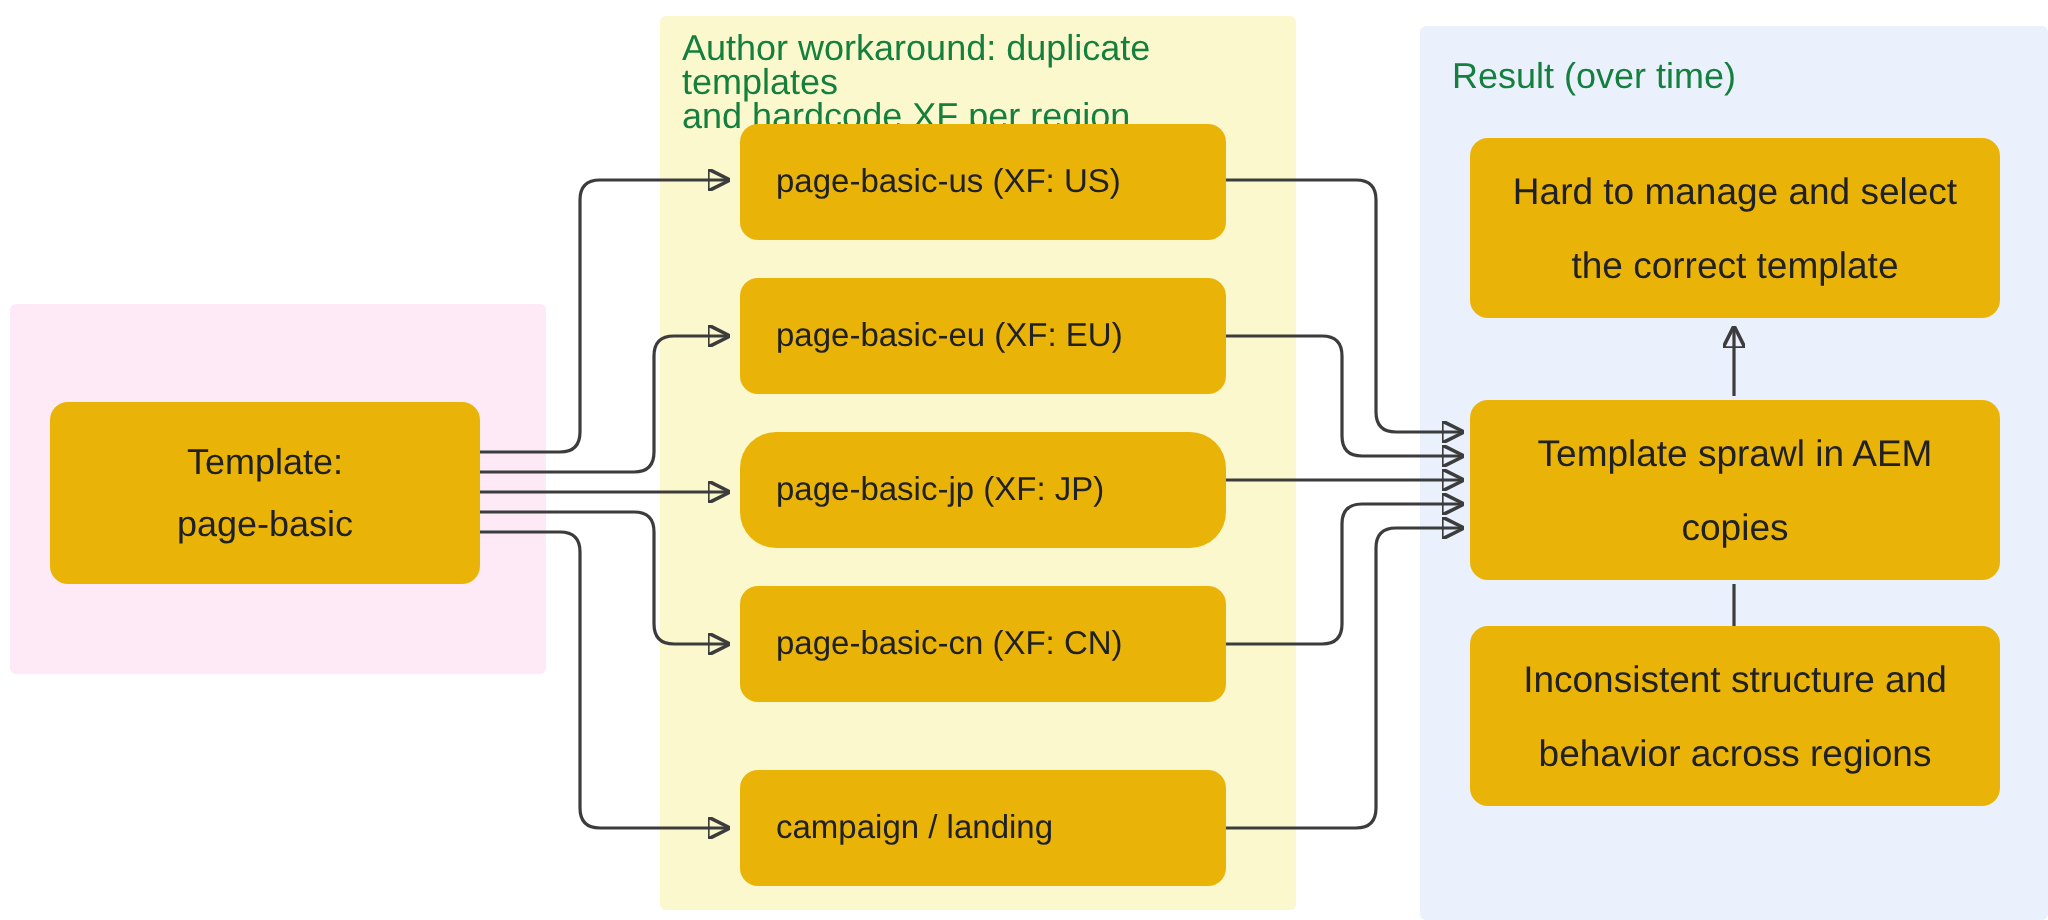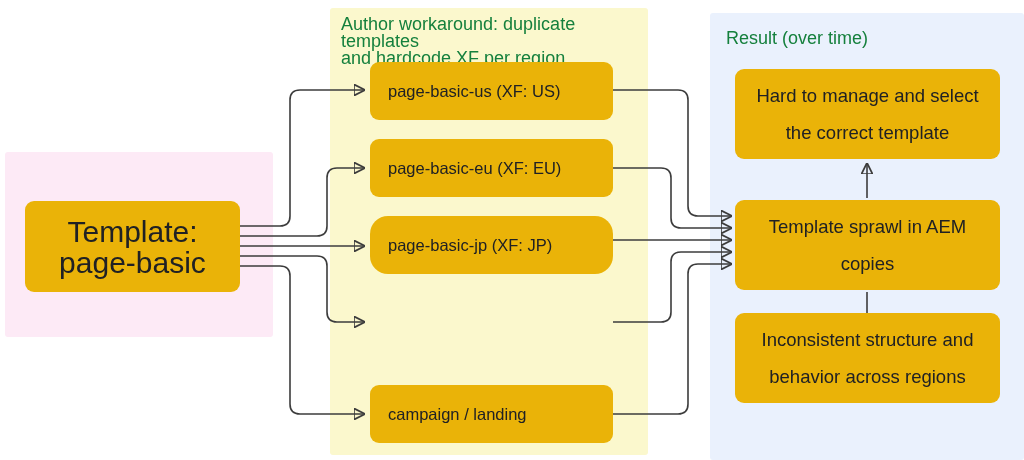--- a/index.html
+++ b/index.html
@@ -47,21 +47,21 @@
     text-align: center;
     color: #202124;
     box-sizing: border-box;
     padding: 4px 8px;
   }
   .node-text { white-space: pre-line; }
 
   
   .node-base {
     left: 25px; top: 201px; width: 215px; height: 91px;
-    font-size: 30px; line-height: 31px;
+    font-size: 18px; line-height: 31px;
   }
 
   
   .node-tpl {
     left: 370px; width: 243px; height: 58px;
     font-size: 16.5px;
     justify-content: flex-start;
     padding-left: 18px;
     text-align: left;
   }
@@ -135,20 +135,23 @@
 
   <div class="node node-tpl tpl-0">
     <span class="node-text">page-basic-us (XF: US)</span>
   </div>
   <div class="node node-tpl tpl-1">
     <span class="node-text">page-basic-eu (XF: EU)</span>
   </div>
   <div class="node node-tpl tpl-2">
     <span class="node-text">page-basic-jp (XF: JP)</span>
   </div>
+  <div class="node node-tpl tpl-3">
+    <span class="node-text">page-basic-cn (XF: CN)</span>
+  </div>
   <div class="node node-tpl tpl-4">
     <span class="node-text">campaign / landing</span>
   </div>
 
   <div class="node node-res res-0">
     <span class="node-text">Hard to manage and select
 the correct template</span>
   </div>
   <div class="node node-res res-1">
     <span class="node-text">Template sprawl in AEM

